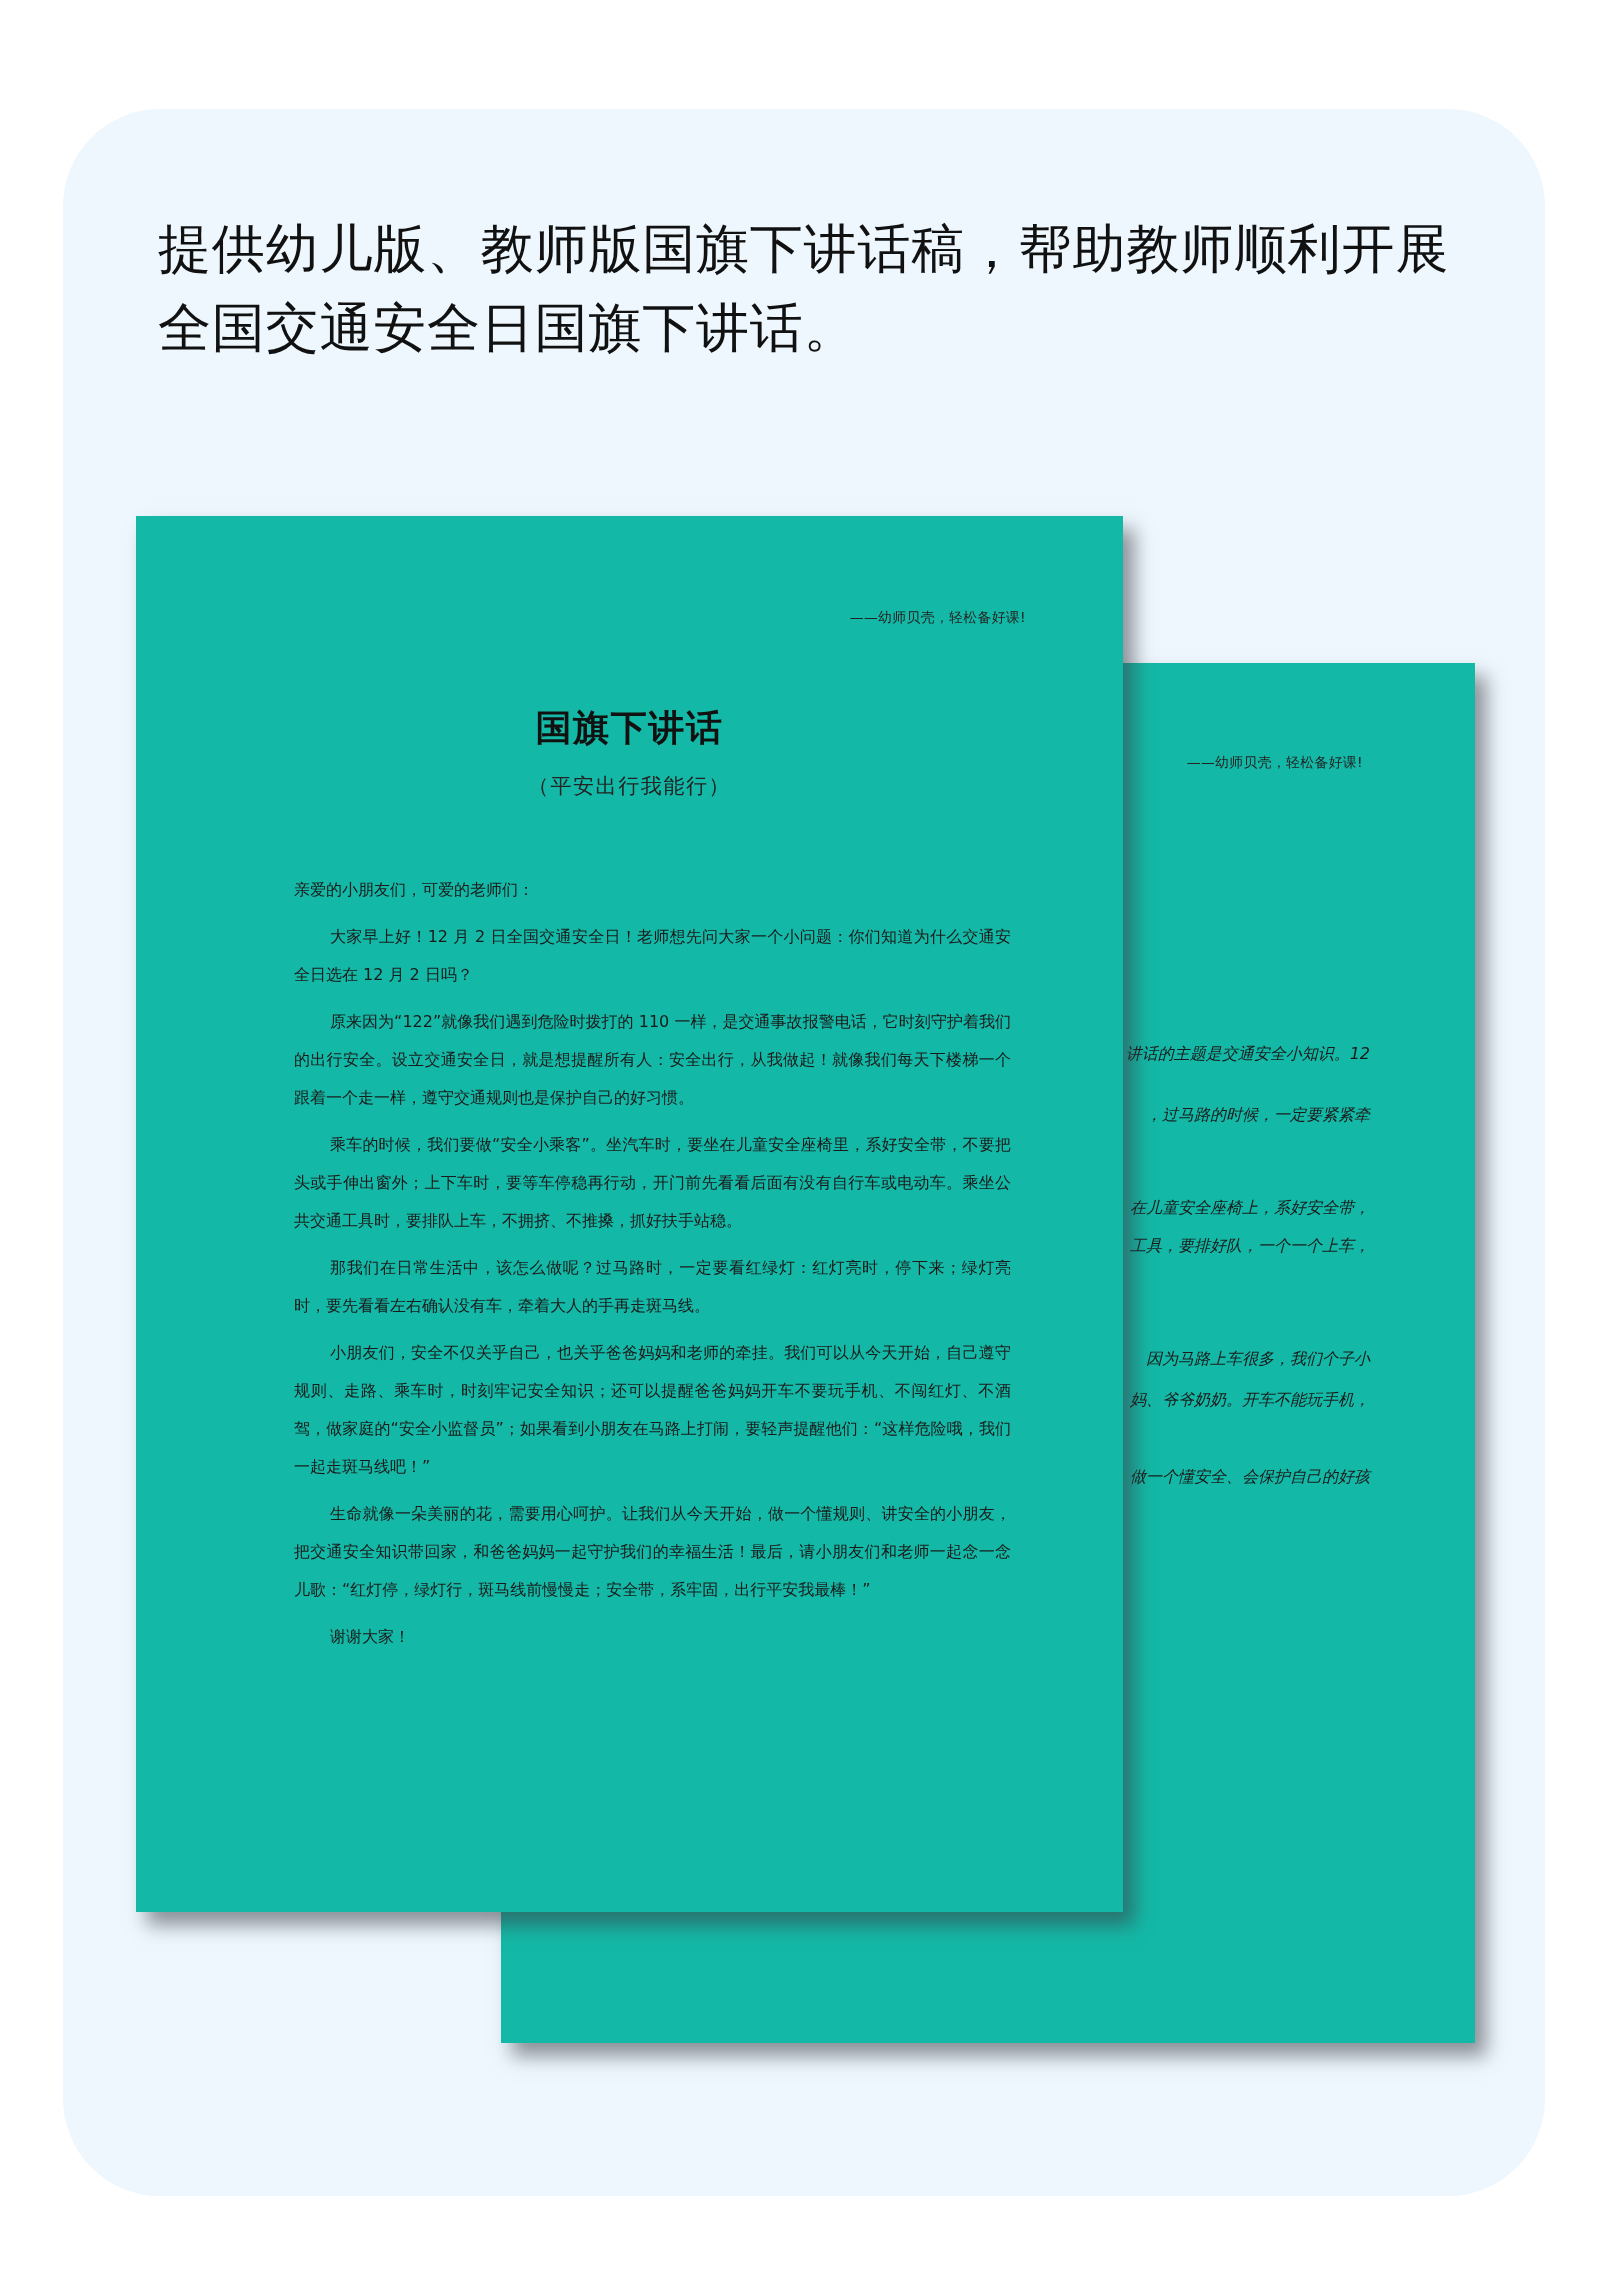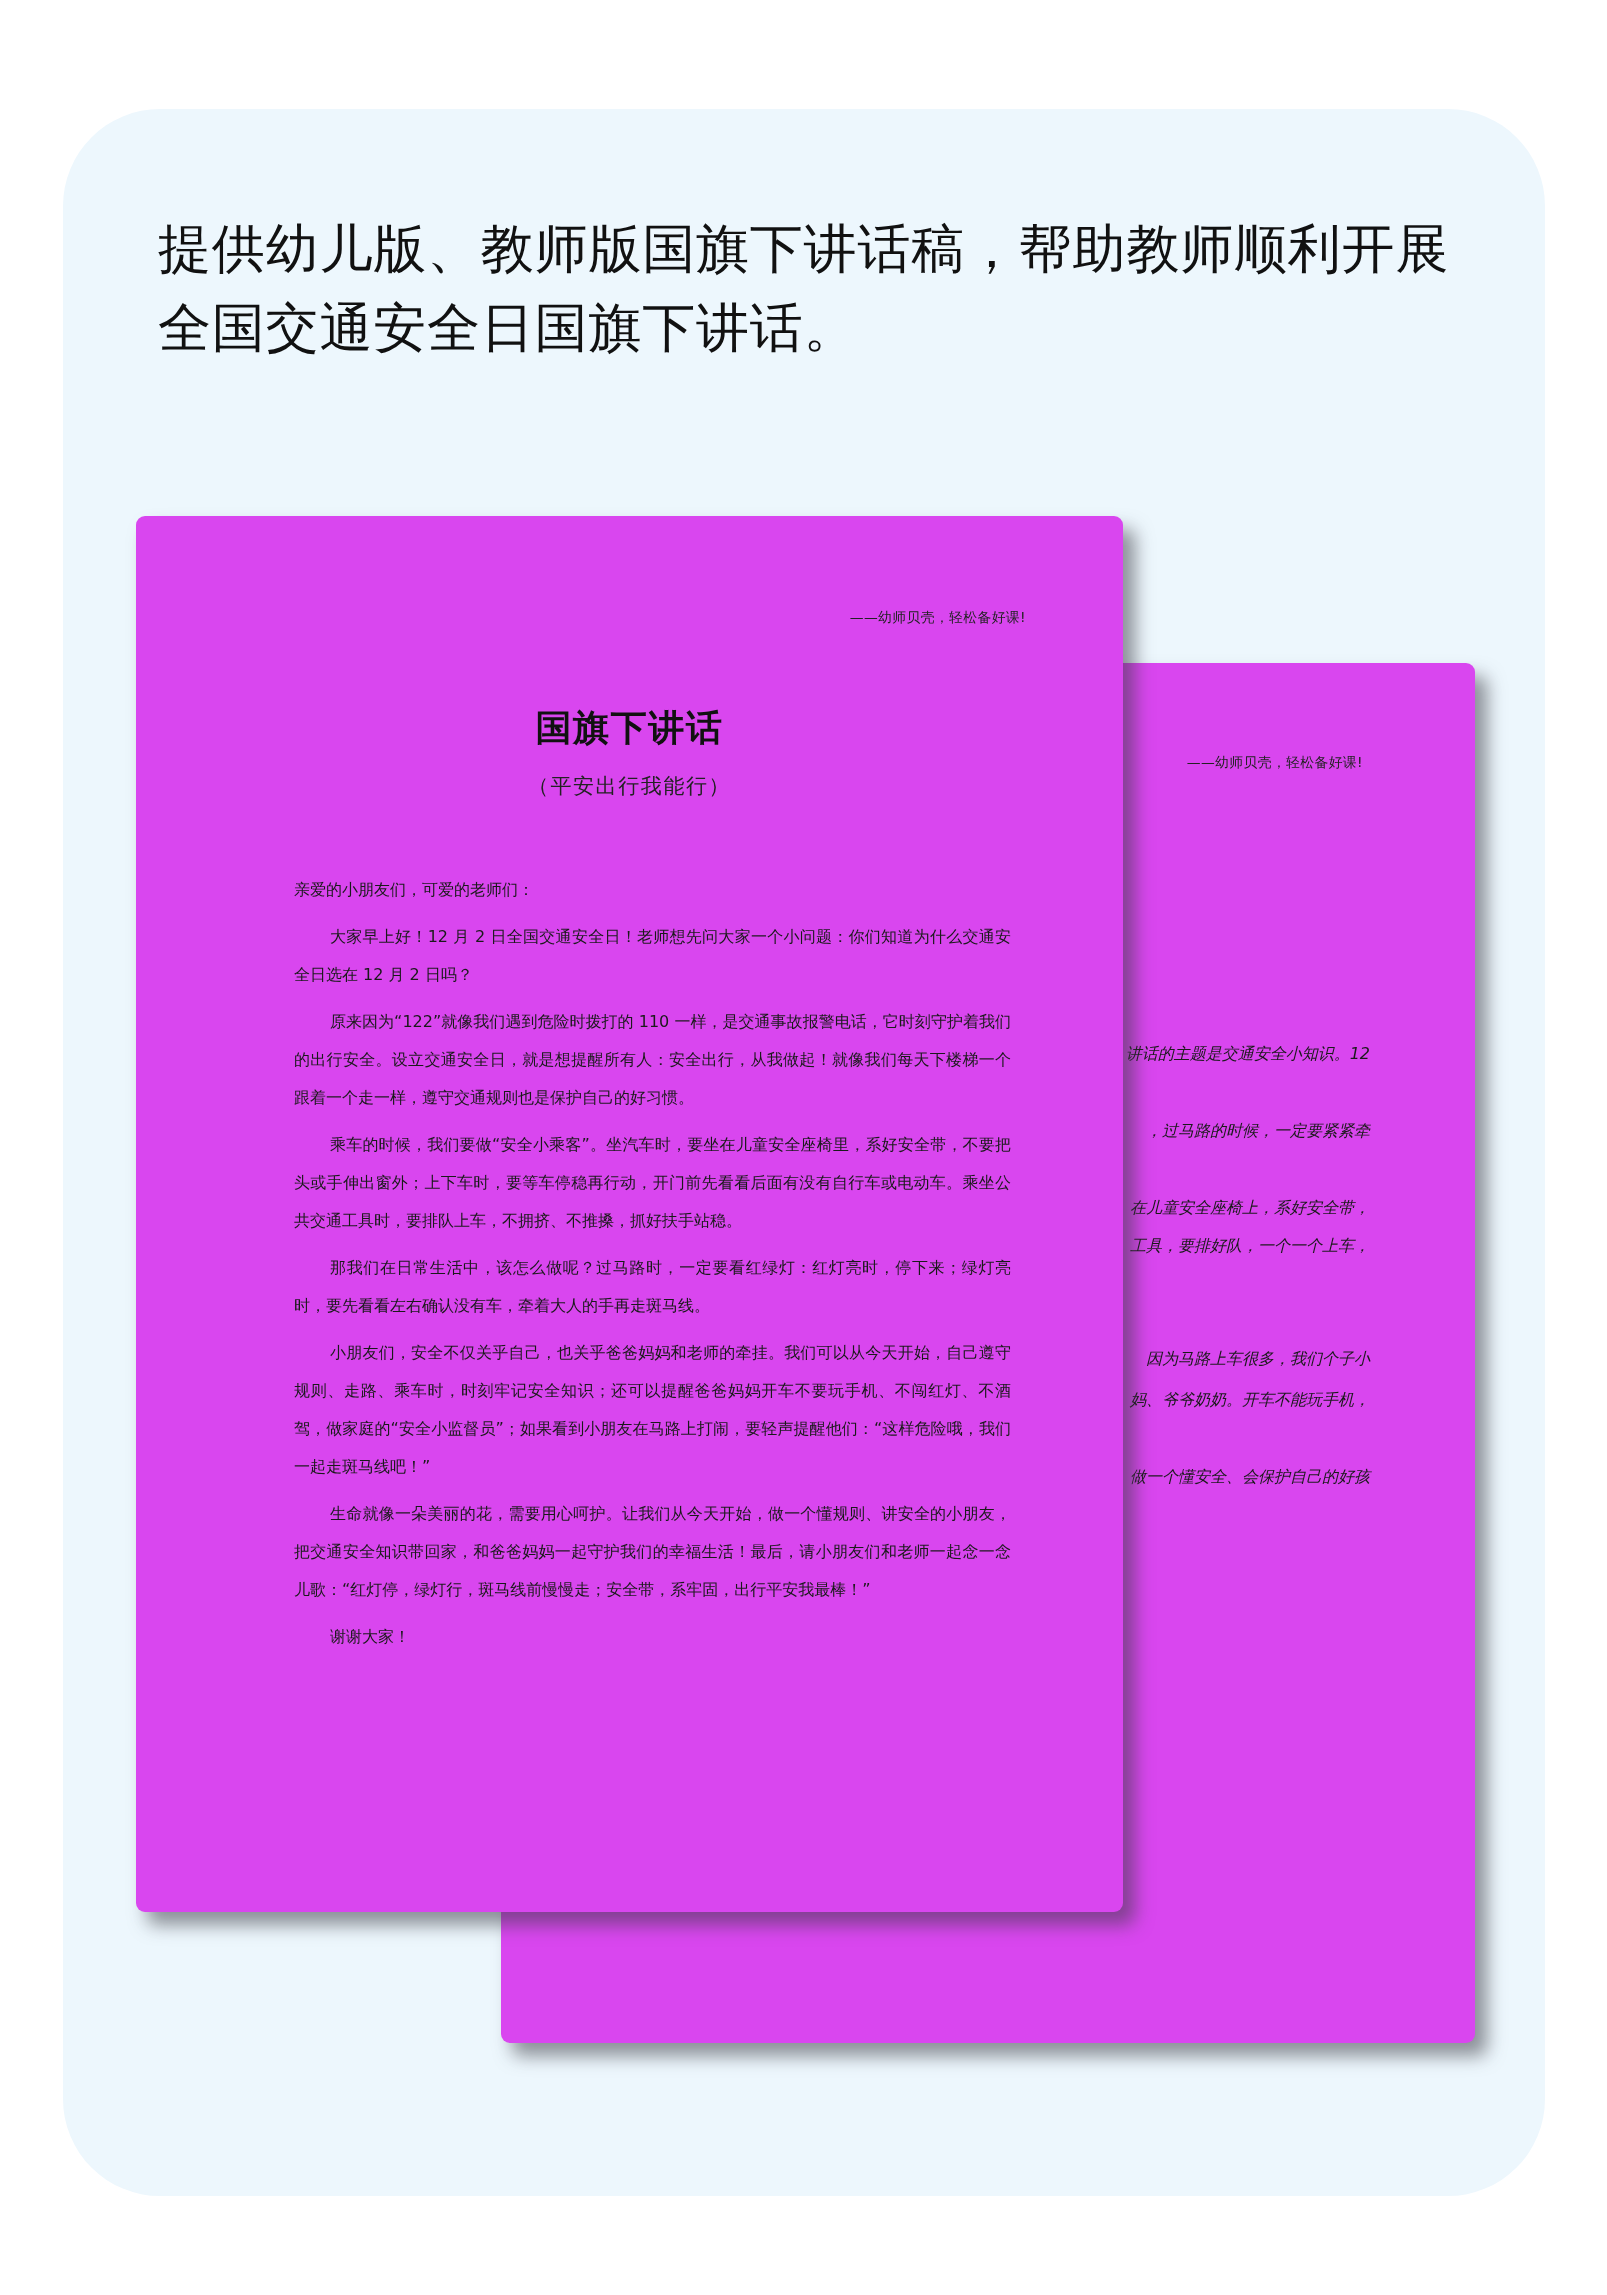--- a/index.html
+++ b/index.html
@@ -31,22 +31,21 @@
     width: 1328px;
     font-size: 53px;
     line-height: 79px;
     font-weight: normal;
     letter-spacing: 0.8px;
     color: #111111;
     margin: 0;
   }
   .sheet {
     position: absolute;
-    background: #d946ef;
-    border-radius: 9px;
+    background: #14b8a6;
   }
   .sheet-back {
     left: 501px;
     top: 663px;
     width: 974px;
     height: 1380px;
     box-shadow: 11.3px 13px 18px rgba(60, 60, 70, 0.55);
     overflow: hidden;
   }
   .sheet-front {
@@ -136,21 +135,21 @@
 <h1 class="headline">
   <span>提供幼儿版、教师版国旗下讲话稿，帮助教师顺利开展</span><br>
   <span>全国交通安全日国旗下讲话。</span>
 </h1>
 
 <div class="sheet sheet-back">
   <div class="tagline">——幼师贝壳，轻松备好课!</div>
   <div class="back-lines">
     <div class="back-line" style="top:381px;">讲话的主题是交通安全小知识。12</div>
     <div class="back-line" style="top:419px; right:381px;">安全出行，从我做起。</div>
-    <div class="back-line" style="top:458px;">，过马路的时候，一定要紧紧牵</div>
+    <div class="back-line" style="top:442px;">，过马路的时候，一定要紧紧牵</div>
     <div class="back-line" style="top:496px; right:441px;">才能过马路。</div>
     <div class="back-line" style="top:535px;">在儿童安全座椅上，系好安全带，</div>
     <div class="back-line" style="top:573px;">工具，要排好队，一个一个上车，</div>
     <div class="back-line" style="top:650px;margin-top:36px;">因为马路上车很多，我们个子小</div>
     <div class="back-line" style="top:727px;">妈、爷爷奶奶。开车不能玩手机，</div>
     <div class="back-line" style="top:804px;margin-left:39px;">做一个懂安全、会保护自己的好孩</div>
   </div>
 </div>
 
 <div class="sheet sheet-front">

